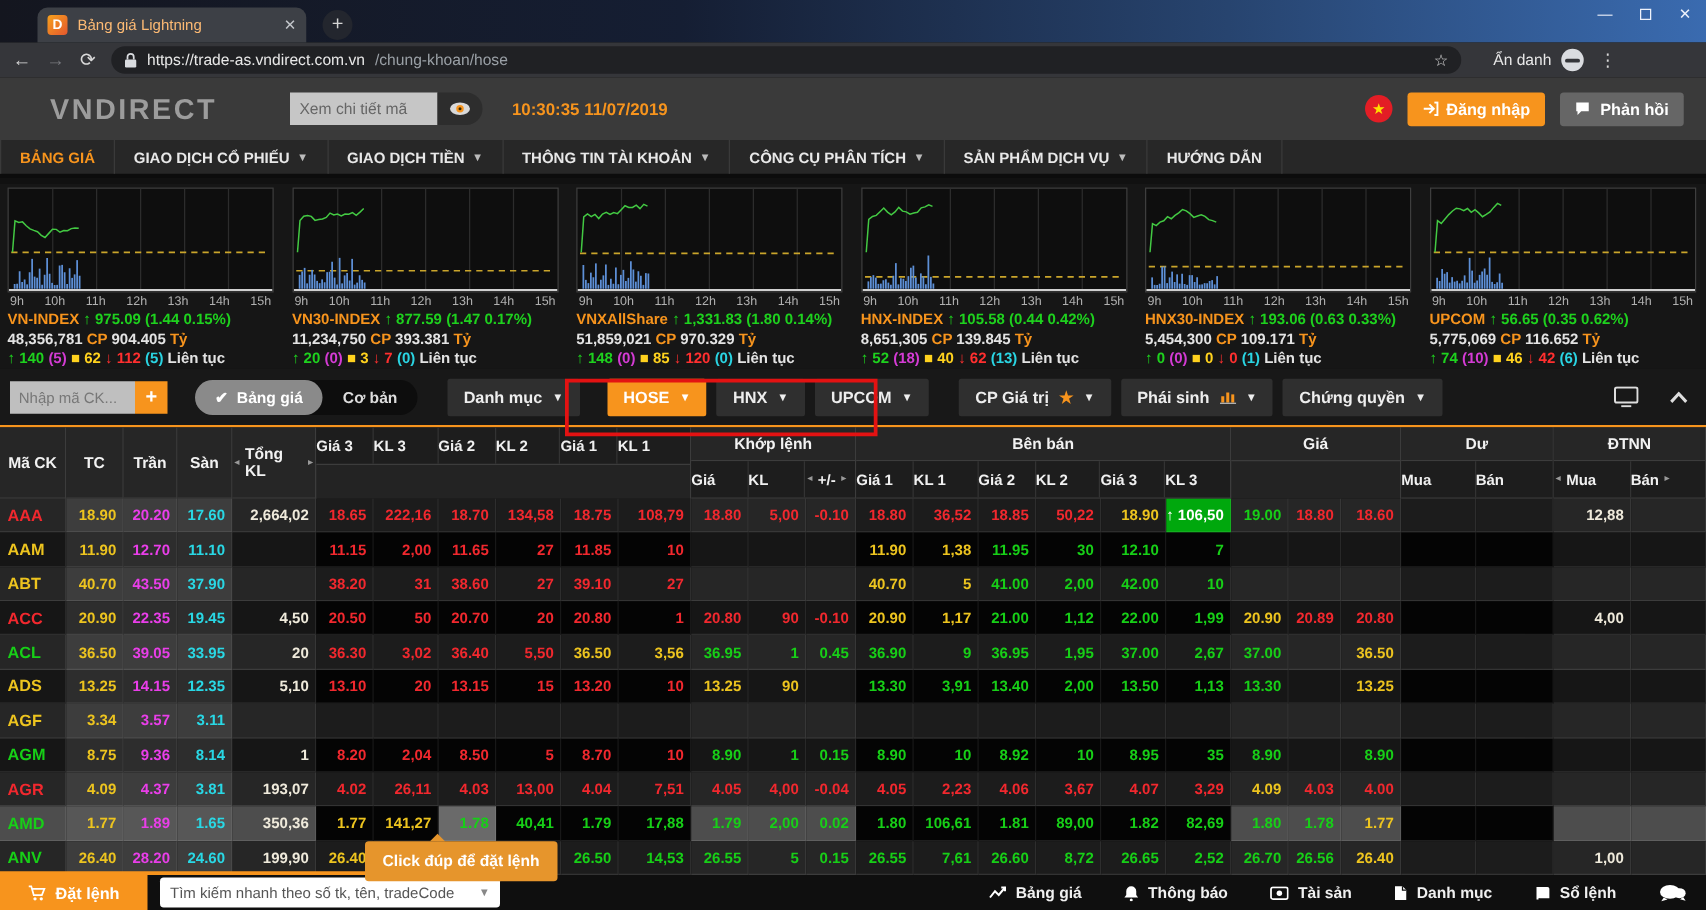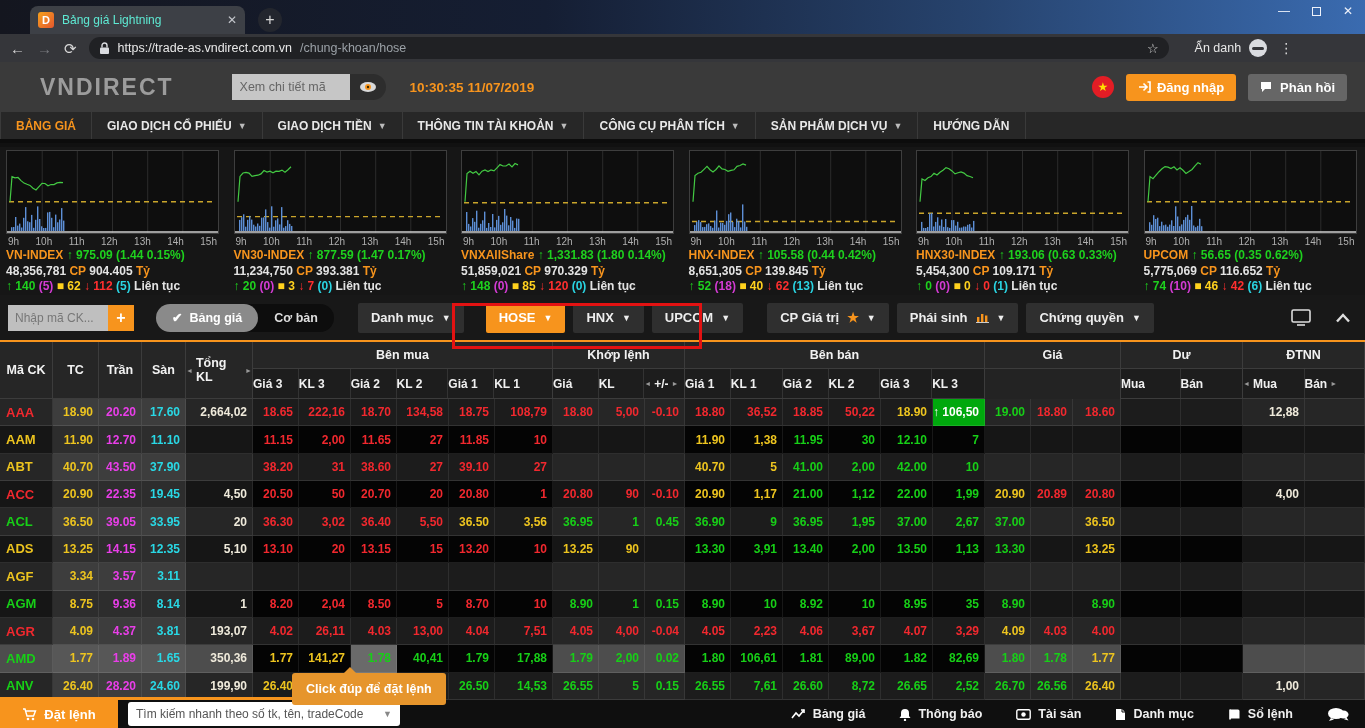--- a/index.html
+++ b/index.html
@@ -7,21 +7,21 @@
   #screen{position:relative;width:1365px;height:728px;overflow:hidden;background:#111;}
 
   
   .titlebar{position:absolute;left:0;top:0;width:1365px;height:34px;
     background:linear-gradient(90deg,#14161f 0%,#141c2e 35%,#1d3buried 0,#27446f 70%,#3a6bb0 100%);
     background:linear-gradient(90deg,#14161f 0%,#151e33 40%,#27446f 72%,#3a6bb0 100%);}
   .tab{position:absolute;left:30px;top:6px;width:215px;height:28px;background:#3d4046;
     border-radius:8px 8px 0 0;display:flex;align-items:center;padding:0 8px;gap:8px;}
   .favicon{width:16px;height:16px;border-radius:3px;background:linear-gradient(135deg,#f7a21d,#e4572e);
     color:#fff;font-size:11px;font-weight:bold;display:flex;align-items:center;justify-content:center;}
-  .tab-title{color:#5eead4;font-size:12px;flex:1;white-space:nowrap;overflow:hidden;}
+  .tab-title{color:#fdba74;font-size:12px;flex:1;white-space:nowrap;overflow:hidden;}
   .tab-close{color:#c3c6cb;font-size:12px;}
   .newtab{position:absolute;left:258px;top:8px;width:24px;height:24px;border-radius:50%;background:#23262e;
     color:#d5d5d5;font-size:16px;display:flex;align-items:center;justify-content:center;}
   .winbtns{position:absolute;right:12px;top:4px;display:flex;gap:22px;color:#eef2fb;font-size:12px;align-items:center;}
   .winbtns .sq{display:inline-block;width:9px;height:9px;border:1.5px solid #eef2fb;}
 
   
   .urlbar{position:absolute;left:0;top:34px;width:1365px;height:28px;background:#35363a;
     display:flex;align-items:center;padding:0 10px;gap:12px;}
   .nav-ic{color:#d8d8d8;font-size:15px;line-height:1;}
@@ -646,21 +646,20 @@
       </div>
       <div class="hfix" style="width: 44px; background: rgb(38, 38, 38);">
         <span>Sàn</span>
       </div>
       <div class="hfix" style="width: 67px; background: rgb(38, 38, 38);">
         <span class="sort-ar">◄</span>
         <span>Tổng KL</span>
         <span class="sort-ar">►</span>
       </div>
       <div class="hgroup" style="width: 300px;">
-        <div class="hglabel">Bên mua</div>
         <div class="hsubrow">
           <div class="hsub" style="width:46px">
             <span>Giá 3</span>
           </div>
           <div class="hsub" style="width:52px">
             <span>KL 3</span>
           </div>
           <div class="hsub" style="width:46px">
             <span>Giá 2</span>
           </div>

